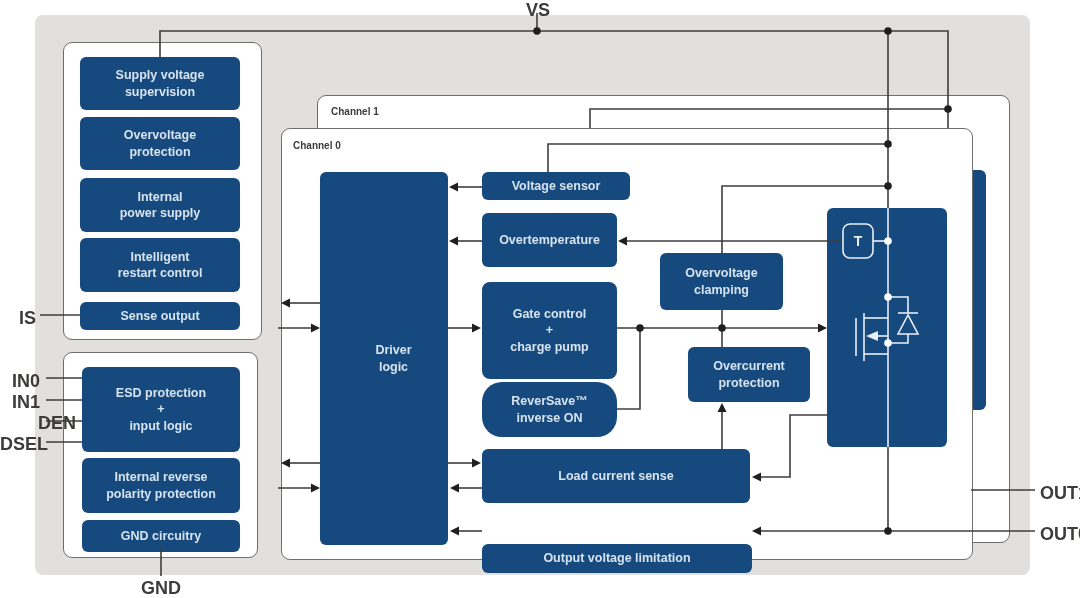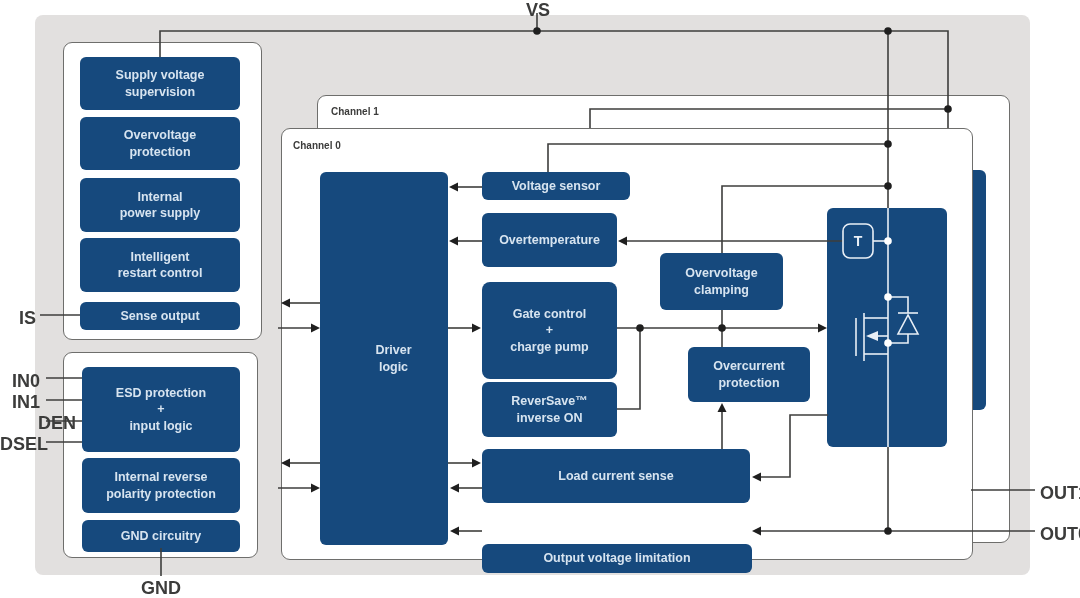--- a/index.html
+++ b/index.html
@@ -60,21 +60,21 @@
 polarity protection</div>
   <div class="blk" style="left:82px;top:520px;width:158px;height:32px;">GND circuitry</div>
 
   <div class="blk" style="left:320px;top:172px;width:128px;height:373px;padding-left:19px;">Driver
 logic</div>
   <div class="blk" style="left:482px;top:172px;width:148px;height:28px;">Voltage sensor</div>
   <div class="blk" style="left:482px;top:213px;width:135px;height:54px;">Overtemperature</div>
   <div class="blk" style="left:482px;top:282px;width:135px;height:97px;border-radius:8px;">Gate control
 +
 charge pump</div>
-  <div class="blk" style="left:482px;top:382px;width:135px;height:55px;">ReverSave™
+  <div class="blk" style="left:482px;top:382px;width:135px;height:55px;border-radius:20px;">ReverSave™
 inverse ON</div>
   <div class="blk" style="left:660px;top:253px;width:123px;height:57px;">Overvoltage
 clamping</div>
   <div class="blk" style="left:660px;top:347px;width:122px;height:55px;margin-left:28px;">Overcurrent
 protection</div>
   <div class="blk" style="left:482px;top:449px;width:268px;height:54px;">Load current sense</div>
   <div class="blk" style="left:482px;top:544px;width:270px;height:29px;">Output voltage limitation</div>
   <div class="blk" style="left:827px;top:208px;width:120px;height:239px;"></div>
 
   <svg class="wires" width="1080" height="598" viewBox="0 0 1080 598">

